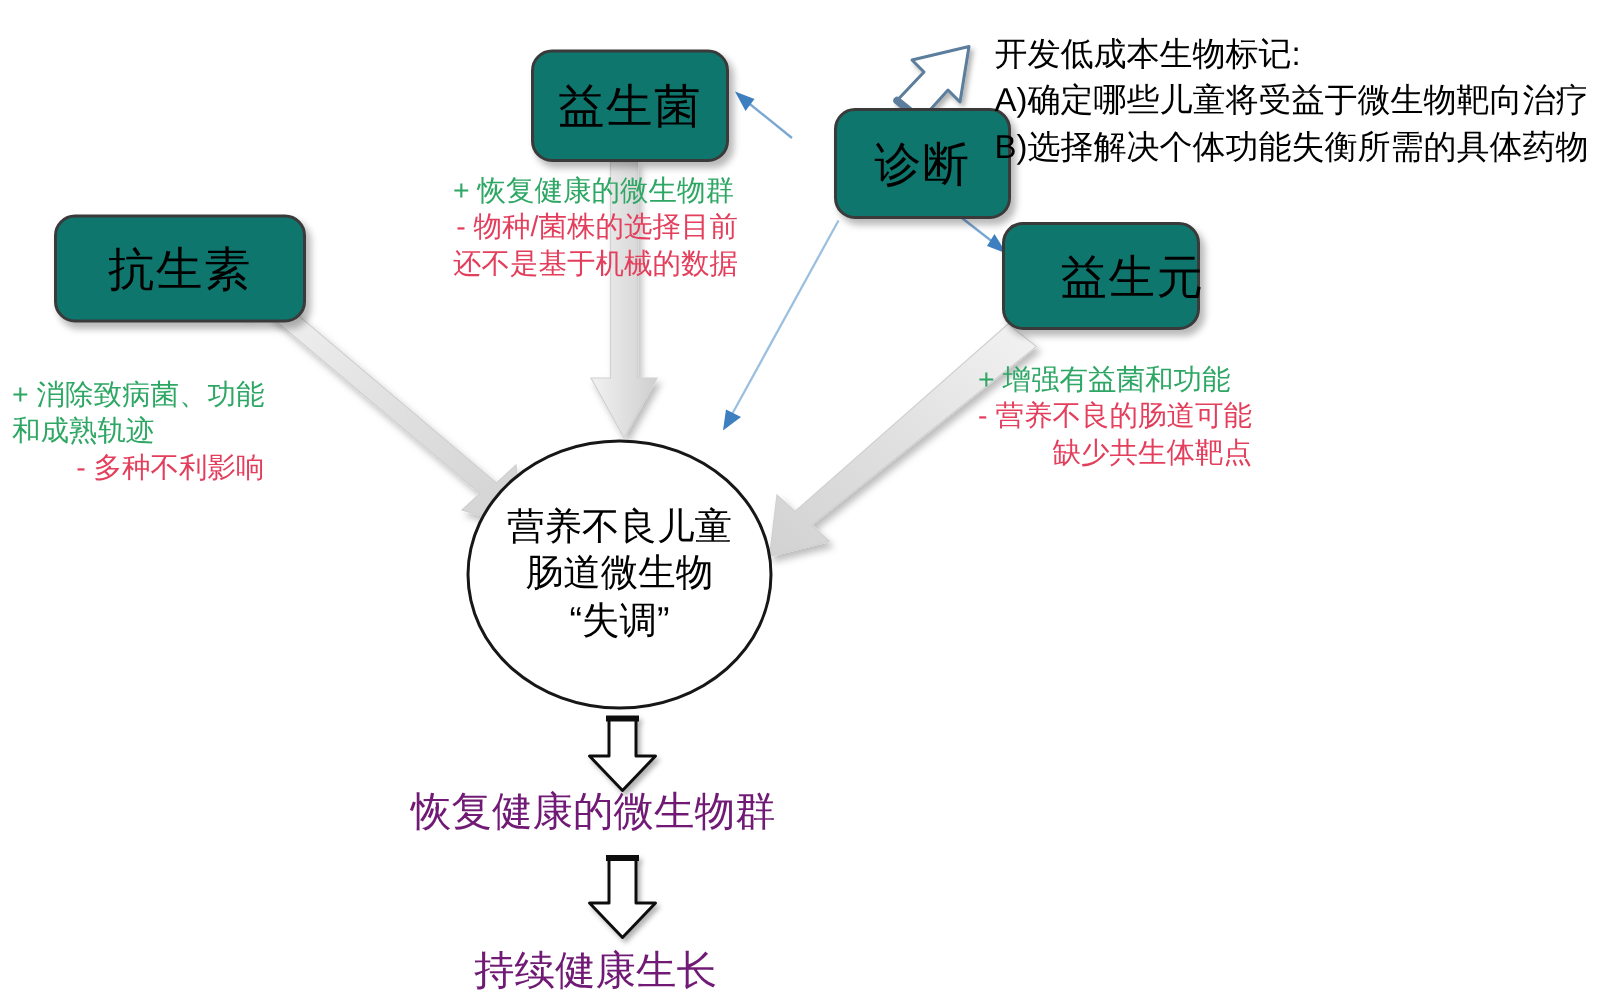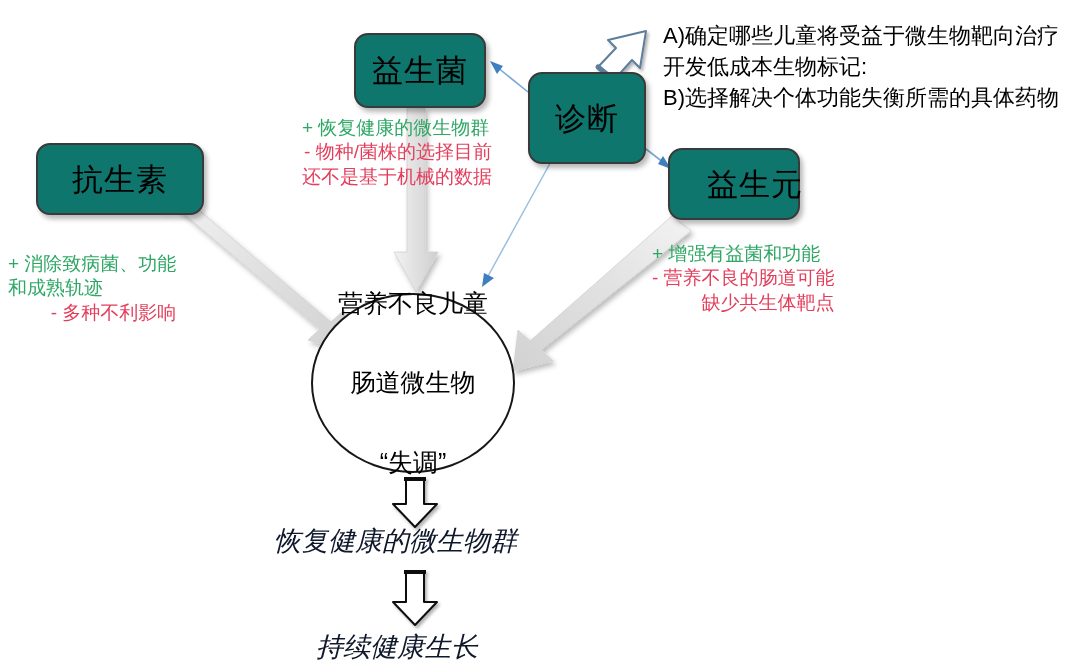--- a/index.html
+++ b/index.html
@@ -43,40 +43,39 @@
   }
   .node-box .node-label {
     font-size: 31px;
     line-height: 1;
     letter-spacing: 1px;
     white-space: nowrap;
   }
 
   #box-antibiotics { left: 36px;  top: 143px; width: 168px; height: 72px; }
   #box-probiotics  { left: 354px; top: 33px;  width: 132px; height: 75px; }
-  #box-diagnosis   { left: 528px; top: 72px;  width: 118px; height: 92px; }
+  #box-diagnosis   { left: 556px; top: 72px;  width: 118px; height: 74px; }
   #box-prebiotics  { left: 668px; top: 148px; width: 132px; height: 72px; padding-left: 42px; }
 
   
   #central-circle {
     position: absolute;
     left: 311px;
     top: 293px;
     width: 204px;
     height: 180px;
     box-sizing: border-box;
     border: 2px solid #171717;
     border-radius: 50%;
     background: #ffffff;
     display: flex;
     flex-direction: column;
     align-items: center;
     justify-content: center;
     z-index: 5;
-    gap: 48px;
   }
   #central-circle .circle-line {
     font-size: 25px;
     line-height: 1.26;
     color: #000;
     white-space: nowrap;
   }
 
   
   .caption {
@@ -110,26 +109,25 @@
   #biomarker-block div {
     color: #000;
     font-size: 22px;
     line-height: 1.42;
     white-space: nowrap;
   }
 
   
   .flow-label {
     position: absolute;
-    color: #0f172a;
+    color: #701a75;
     font-size: 27px;
     line-height: 1;
     white-space: nowrap;
     z-index: 6;
-    font-style: italic;
   }
   #flow-restore { left: 274px; top: 528px; }
   #flow-growth  { left: 316px; top: 634px; }
 </style>
 </head>
 <body>
 
 <div id="stage">
 
   <svg id="edges" viewBox="0 0 1080 669">
@@ -277,21 +275,21 @@
     <div class="minus-line">还不是基于机械的数据</div>
   </div>
 
   <div class="caption" id="caption-prebiotics">
     <div class="plus-line">+ 增强有益菌和功能</div>
     <div class="minus-line">- 营养不良的肠道可能</div>
     <div class="minus-line">缺少共生体靶点</div>
   </div>
 
   <div id="biomarker-block">
+    <div>开发低成本生物标记:</div>
     <div>A)确定哪些儿童将受益于微生物靶向治疗</div>
-    <div>开发低成本生物标记:</div>
     <div>B)选择解决个体功能失衡所需的具体药物</div>
   </div>
 
   <div class="flow-label" id="flow-restore">恢复健康的微生物群</div>
   <div class="flow-label" id="flow-growth">持续健康生长</div>
 
 </div>
 
 </body></html>

